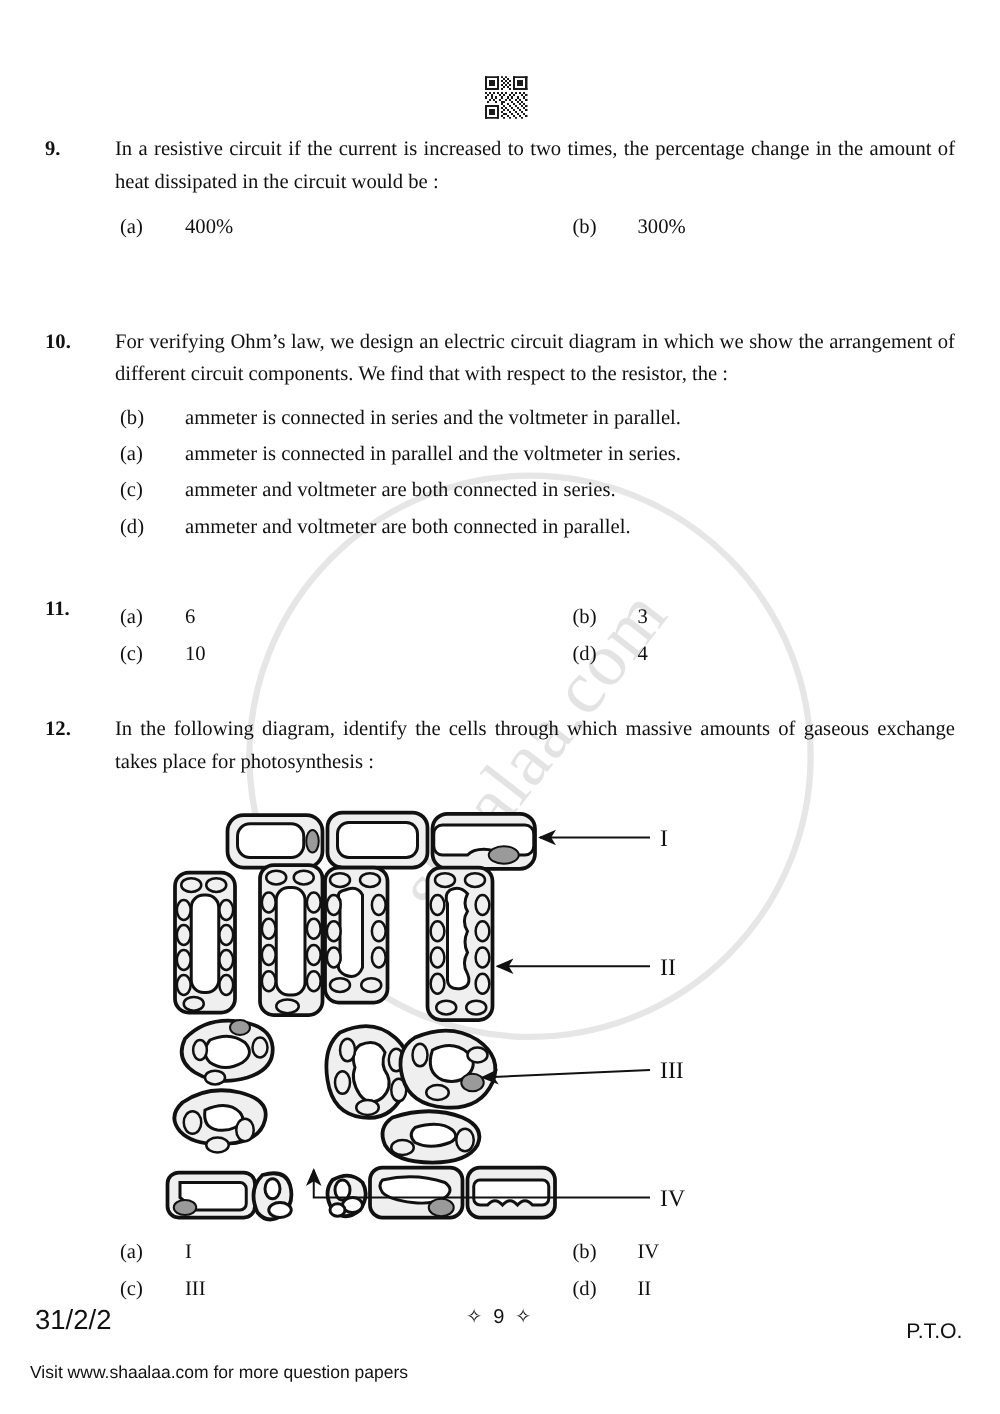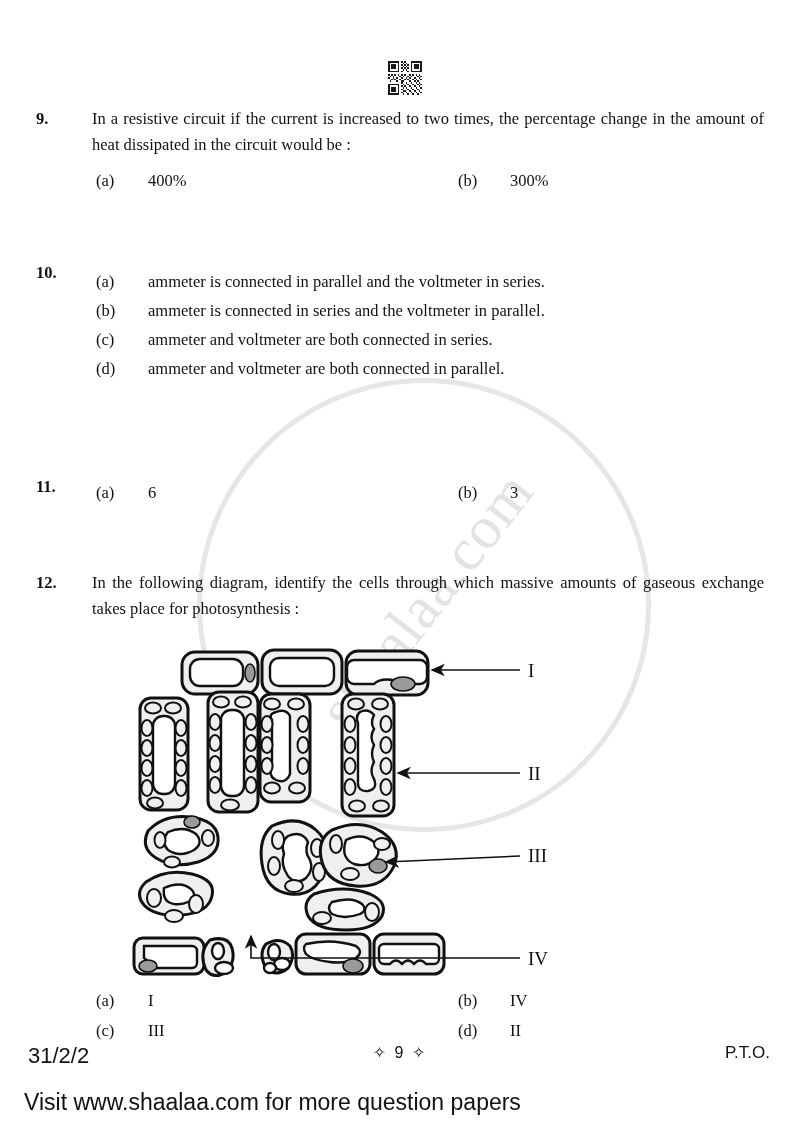--- a/index.html
+++ b/index.html
@@ -153,30 +153,30 @@
     top: 0;
     width: 800px;
     text-align: center;
     font-size: 16px;
     font-family: "Liberation Sans", sans-serif;
     letter-spacing: 2px;
   }
   .footer-right {
     position: absolute;
     right: 30px;
-    top: 0;
+    top: 12px;
     font-size: 17px;
     font-family: "Liberation Sans", sans-serif;
     margin-left: 36px;
   }
   .site-note {
     position: absolute;
     left: 24px;
     top: 1089px;
-    font-size: 23px;
+    font-size: 14px;
     font-family: "Liberation Sans", sans-serif;
     color: #111111;
     z-index: 2;
   }
 </style>
 </head>
 <body>
 
 <div class="page">
 
@@ -313,29 +313,30 @@
           </div>
           <div class="opt col2">
             <span class="tag">(b)</span><span>300%</span>
           </div>
         </div>
       </div>
     </div>
 
     <div class="q-block" style="top:260px;">
       <div class="q-num">10.</div>
+      <div class="q-stem">For verifying Ohm’s law, we design an electric circuit diagram in which we show the arrangement of different circuit components. We find that with respect to the resistor, the :</div>
       <div class="opts opt-stack" style="margin-top:7px;">
+        <div class="opt-row">
+          <div class="opt full">
+            <span class="tag">(b)</span><span>ammeter is connected in series and the voltmeter in parallel.</span>
+          </div>
+        </div>
         <div class="opt-row">
           <div class="opt full">
             <span class="tag">(a)</span><span>ammeter is connected in parallel and the voltmeter in series.</span>
-          </div>
-        </div>
-        <div class="opt-row">
-          <div class="opt full">
-            <span class="tag">(b)</span><span>ammeter is connected in series and the voltmeter in parallel.</span>
           </div>
         </div>
         <div class="opt-row">
           <div class="opt full">
             <span class="tag">(c)</span><span>ammeter and voltmeter are both connected in series.</span>
           </div>
         </div>
         <div class="opt-row">
           <div class="opt full">
             <span class="tag">(d)</span><span>ammeter and voltmeter are both connected in parallel.</span>
@@ -346,20 +347,28 @@
 
     <div class="q-block" style="top:474px;">
       <div class="q-num">11.</div>
       <div class="opts" style="margin-top:4px;">
         <div class="opt-row">
           <div class="opt col1">
             <span class="tag">(a)</span><span>6</span>
           </div>
           <div class="opt col2">
             <span class="tag">(b)</span><span>3</span>
+          </div>
+        </div>
+        <div class="opt-row">
+          <div class="opt col1">
+            <span class="tag">(c)</span><span>10</span>
+          </div>
+          <div class="opt col2">
+            <span class="tag">(d)</span><span>4</span>
           </div>
         </div>
       </div>
     </div>
 
     <div class="q-block" style="top:570px;">
       <div class="q-num">12.</div>
       <div class="q-stem">In the following diagram, identify the cells through which massive amounts of gaseous exchange takes place for photosynthesis :</div>
     </div>
 

